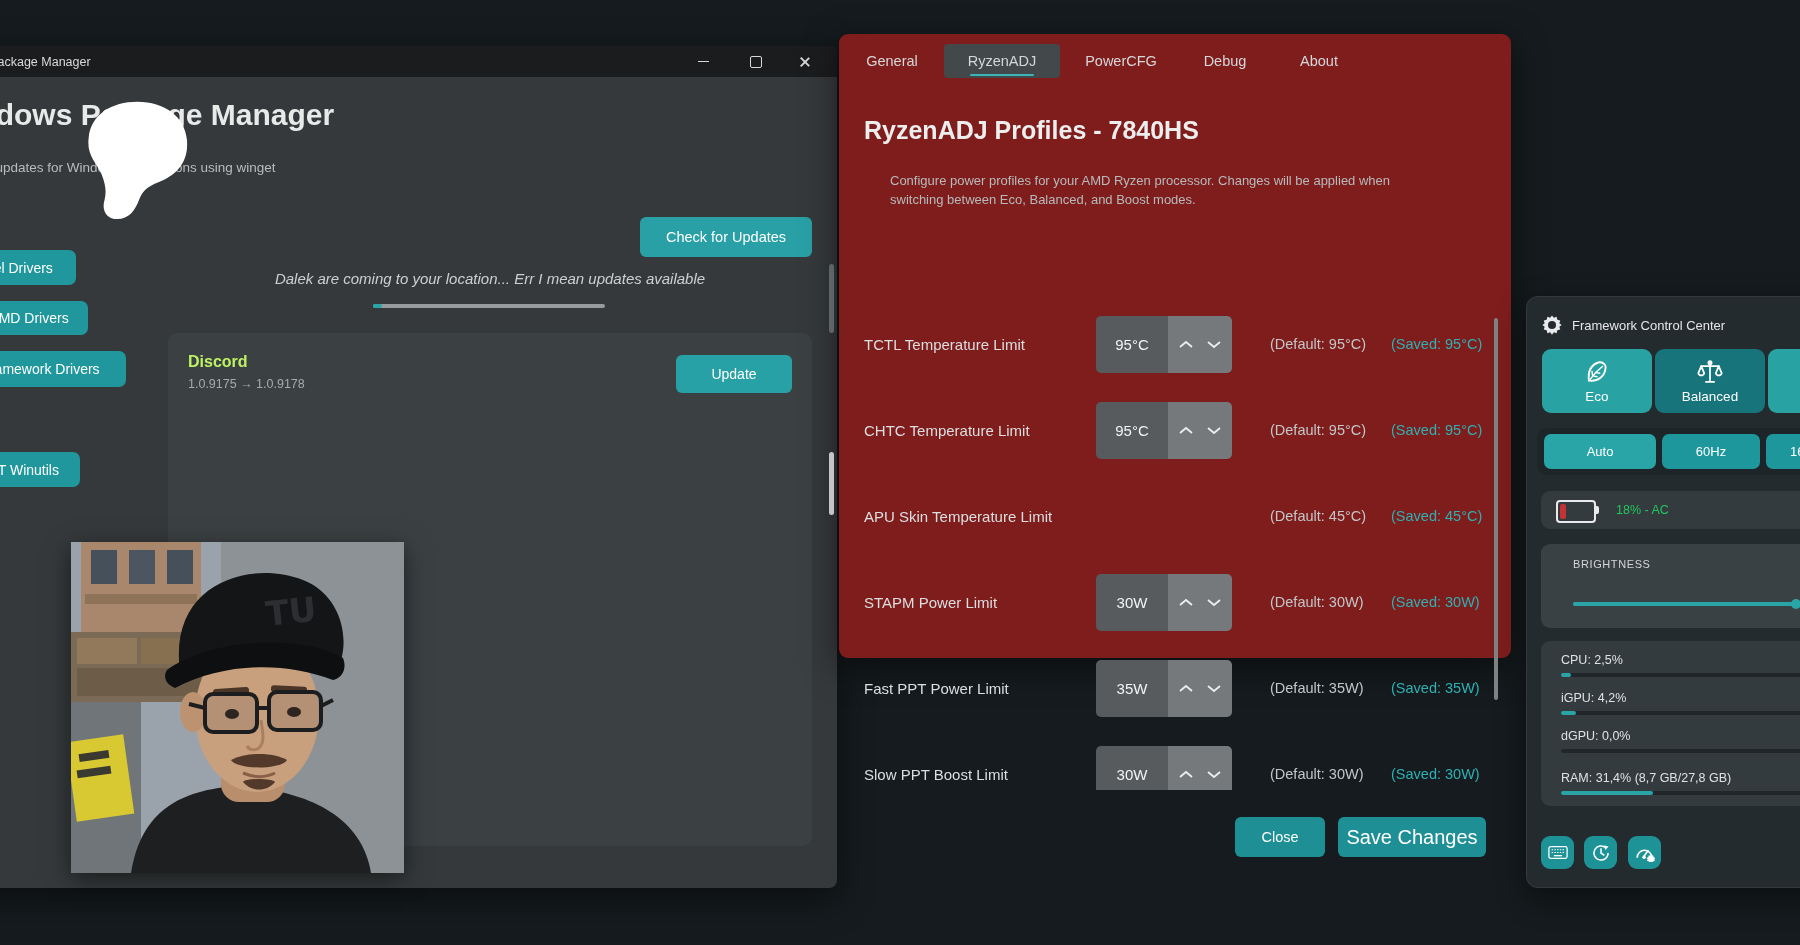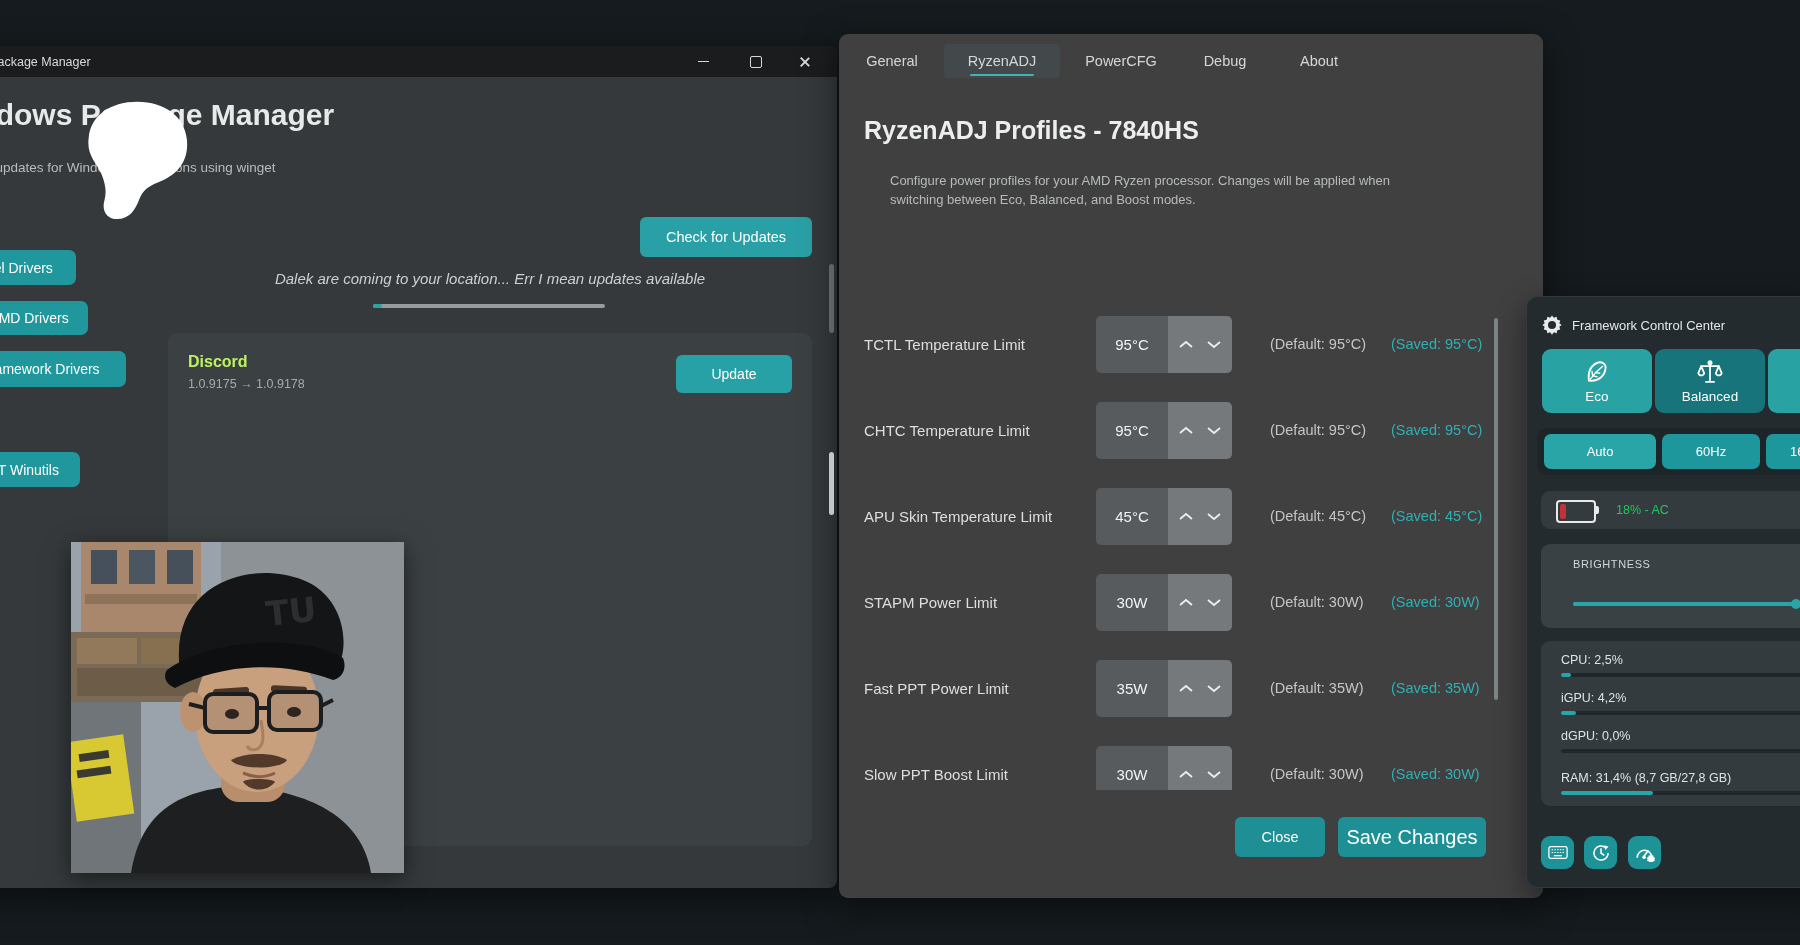--- a/index.html
+++ b/index.html
@@ -36,22 +36,22 @@
   #lw-progress-fill{height:100%;background:#2aa5a7;border-radius:2px;}
   #lw-list{position:absolute;left:243px;top:287px;width:644px;height:513px;background:#3b4042;border-radius:9px;}
   #upd-name{position:absolute;left:20px;top:20px;font-size:16px;font-weight:bold;color:#bef264;}
   #upd-ver{position:absolute;left:20px;top:44px;font-size:12.5px;color:#a6aaab;}
   #btn-update{position:absolute;left:508px;top:22px;width:116px;height:38px;background:#27a1a6;border-radius:6px;}
   .edge-thumb{position:absolute;width:5px;border-radius:3px;z-index:3;}
   #edge-thumb-1{left:829px;top:264px;height:69px;background:#5d6366;}
   #edge-thumb-2{left:829px;top:452px;height:63px;background:#c2c6c7;}
 
   
-  #win-mid{position:absolute;left:839px;top:34px;width:672px;height:864px;background:#404040;
-           border-radius:9px;box-shadow:0 10px 34px rgba(0,0,0,.5);z-index:2;padding-left:32px;}
+  #win-mid{position:absolute;left:839px;top:34px;width:672px;height:624px;background:#7f1d1d;
+           border-radius:9px;box-shadow:0 10px 34px rgba(0,0,0,.5);z-index:2;}
   .tab{position:absolute;top:10px;height:34px;display:flex;align-items:center;justify-content:center;
        font-size:14.5px;color:#d4d7d8;cursor:pointer;}
   #tab-0{left:8px;width:90px;}
   #tab-1{left:105px;width:116px;background:#43484b;border-radius:4px;}
   #tab-2{left:232px;width:100px;}
   #tab-3{left:350px;width:72px;}
   #tab-4{left:440px;width:80px;}
   #tab-1::after{content:"";position:absolute;bottom:2px;left:26px;width:64px;height:2.5px;background:#3fb3b5;border-radius:2px;}
   #mw-title{position:absolute;left:25px;top:82px;font-size:25px;font-weight:bold;color:#eceeee;}
   .mw-desc{position:absolute;left:51px;font-size:13px;color:#b6babb;}
@@ -211,35 +211,20 @@
                 </svg>
               </div>
           </div>
         </div>
         <div class="srow-default">(Default: 95°C)</div>
         <div class="srow-saved">(Saved: 95°C)</div>
       </div>
 
       <div class="srow" style="top:188px">
         <div class="srow-label">APU Skin Temperature Limit</div>
-        <div class="stepper">
-          <div class="stepper-value">45°C</div>
-          <div class="stepper-arrows">
-            <div class="step-btn">
-                <svg width="16" height="9" viewBox="0 0 16 9">
-                  <polyline points="2,7 8,2 14,7" fill="none" stroke="#eceeee" stroke-width="1.8"></polyline>
-                </svg>
-              </div>
-            <div class="step-btn">
-                <svg width="16" height="9" viewBox="0 0 16 9">
-                  <polyline points="2,2 8,7 14,2" fill="none" stroke="#eceeee" stroke-width="1.8"></polyline>
-                </svg>
-              </div>
-          </div>
-        </div>
         <div class="srow-default">(Default: 45°C)</div>
         <div class="srow-saved">(Saved: 45°C)</div>
       </div>
 
       <div class="srow" style="top:274px">
         <div class="srow-label">STAPM Power Limit</div>
         <div class="stepper">
           <div class="stepper-value">30W</div>
           <div class="stepper-arrows">
             <div class="step-btn">

